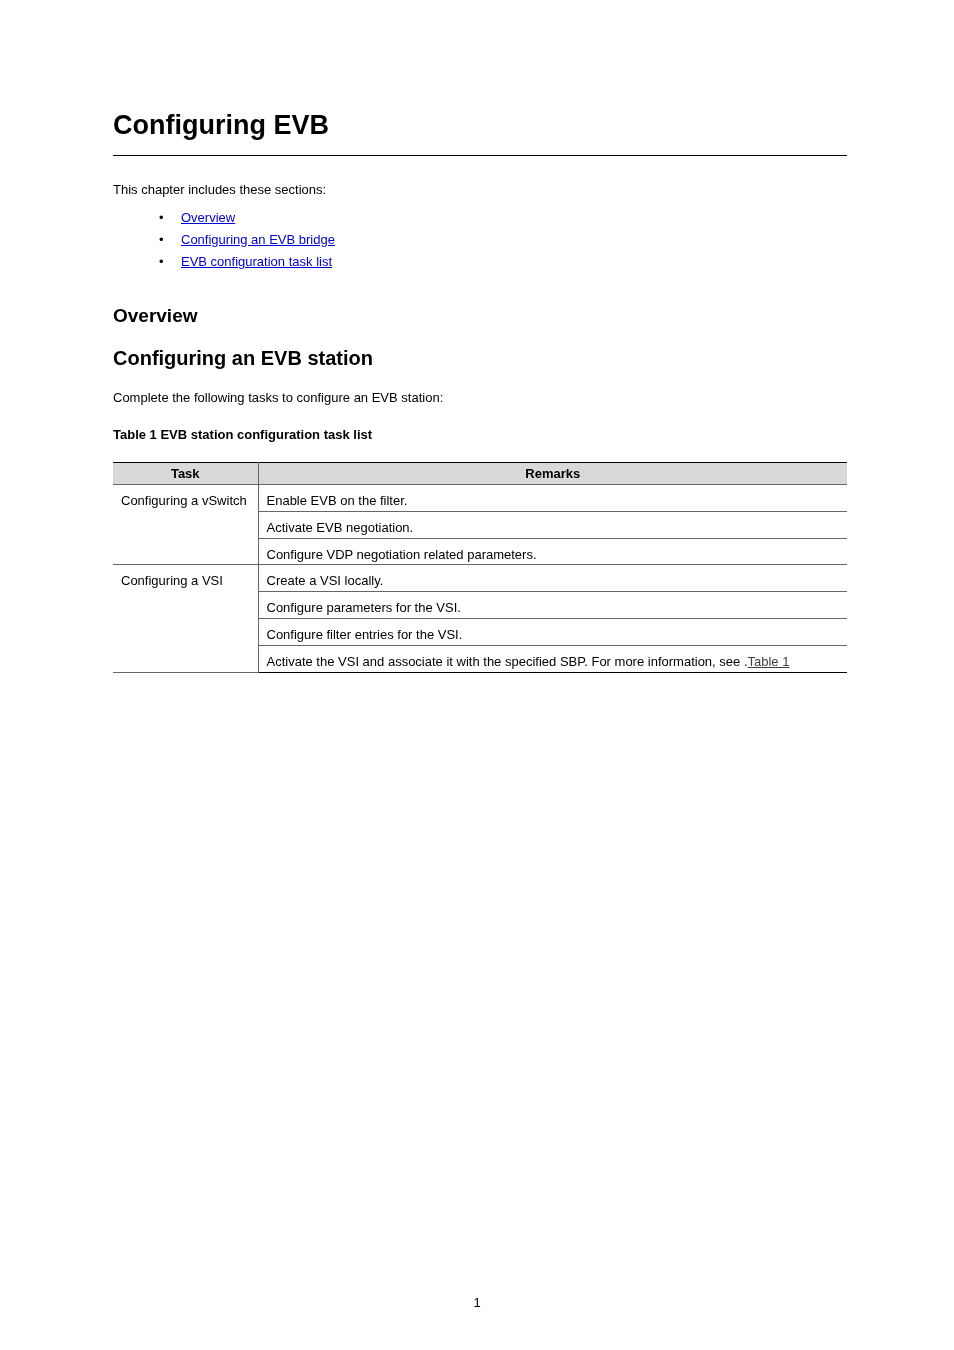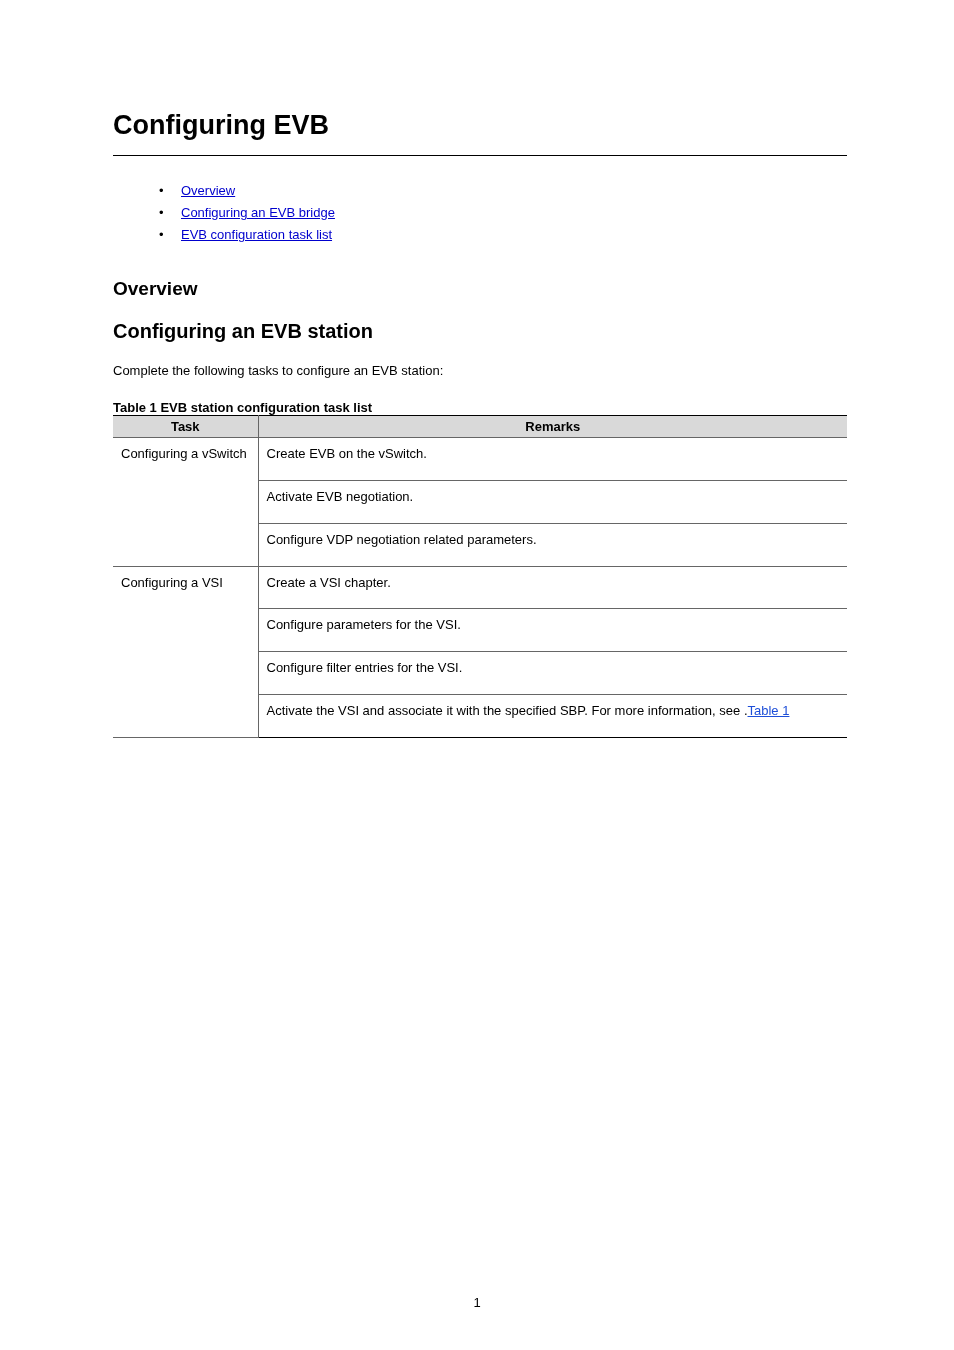--- a/index.html
+++ b/index.html
@@ -8,39 +8,40 @@
   .doc-title { font-size: 27px; font-weight: bold; margin-bottom: 14px; }
   .hr-top { border: none; border-top: 1.2px solid #000; margin-bottom: 24px; }
   .body-text { font-size: 13px; line-height: 1.6; margin-bottom: 6px; }
   .toc-list { list-style: none; margin: 0 0 14px 46px; }
   .toc-list li { font-size: 13px; line-height: 1.7; position: relative; padding-left: 22px; }
   .toc-list li::before { content: "•"; position: absolute; left: 0; top: 0; font-size: 13px; }
   a.link { color: #0000cd; text-decoration: underline; }
   .section-h { font-size: 19px; font-weight: bold; margin-top: 32px; margin-bottom: 14px; }
   .sub-h { font-size: 20px; font-weight: bold; margin-top: 20px; margin-bottom: 18px; }
   .para { font-size: 13px; line-height: 1.6; margin-bottom: 18px; }
-  .table-caption { font-size: 13px; font-weight: bold; margin-bottom: 0; }
+  .table-caption { font-size: 13px; font-weight: bold; margin-bottom: 20px; }
   table.config { width: 100%; border-collapse: collapse; font-size: 13px; }
   table.config th { background: #d9d9d9; text-align: center; font-weight: bold; padding: 3px 8px; border-top: 1.2px solid #000; border-bottom: 1px solid #666; }
   table.config th:first-child { border-right: 0.5px solid #666; }
-  table.config td { padding: 7px 8px 16px 8px; border-bottom: 1px solid #666; vertical-align: top; line-height: 1.45; }
+  table.config td { padding: 7px 8px 0 8px; border-bottom: 1px solid #666; vertical-align: top; line-height: 1.45; }
   table.config tr:last-child td { border-bottom: 1.2px solid #000; }
   table.config td.col-group { border-right: 0.5px solid #666; font-weight: normal; }
   table.config .rb { border-right: 0.5px solid #666; }
-  .tbl-link { color: #1d4ed8; text-decoration: underline; }
+  .tbl-link { color: #404040; text-decoration: underline; }
   .footer { position: absolute; left: 0; bottom: 40px; width: 954px; text-align: center; font-size: 13px; }
 </style>
 </head>
 <body>
 
 <div class="page">
 
   <h1 class="doc-title">Configuring EVB</h1>
   <hr class="hr-top">
 
+  <p class="body-text">This chapter includes these sections:</p>
 
   <ul class="toc-list">
     <li><a class="link">Overview</a></li>
     <li><a class="link">Configuring an EVB bridge</a></li>
     <li><a class="link">EVB configuration task list</a></li>
   </ul>
 
   <h2 class="section-h">Overview</h2>
 
   <h3 class="sub-h">Configuring an EVB station</h3>
@@ -52,31 +53,31 @@
   <table class="config">
     <thead>
       <tr>
         <th style="width:145px;">Task</th>
         <th>Remarks</th>
       </tr>
     </thead>
     <tbody>
       <tr>
         <td class="col-group rb" rowspan="3">Configuring a vSwitch</td>
-        <td>Create EVB on the vSwitch.</td>
+        <td>Enable EVB on the filter.</td>
       </tr>
       <tr>
         <td>Activate EVB negotiation.</td>
       </tr>
       <tr>
         <td>Configure VDP negotiation related parameters.</td>
       </tr>
       <tr>
         <td class="col-group rb" rowspan="4">Configuring a VSI</td>
-        <td>Create a VSI chapter.</td>
+        <td>Create a VSI locally.</td>
       </tr>
       <tr>
         <td>Configure parameters for the VSI.</td>
       </tr>
       <tr>
         <td>Configure filter entries for the VSI.</td>
       </tr>
       <tr>
         <td>
           <span>Activate the VSI and associate it with the specified SBP. For more information, </span><span>see .</span><a class="tbl-link">Table 1</a>

